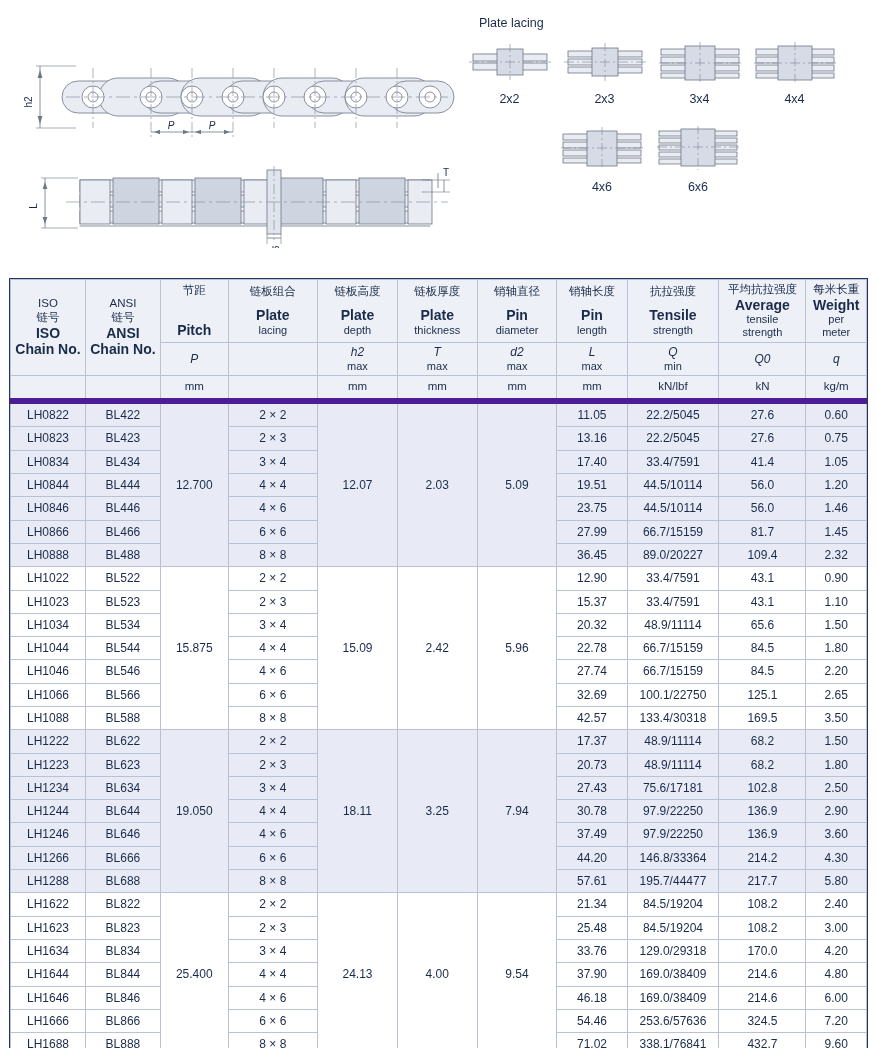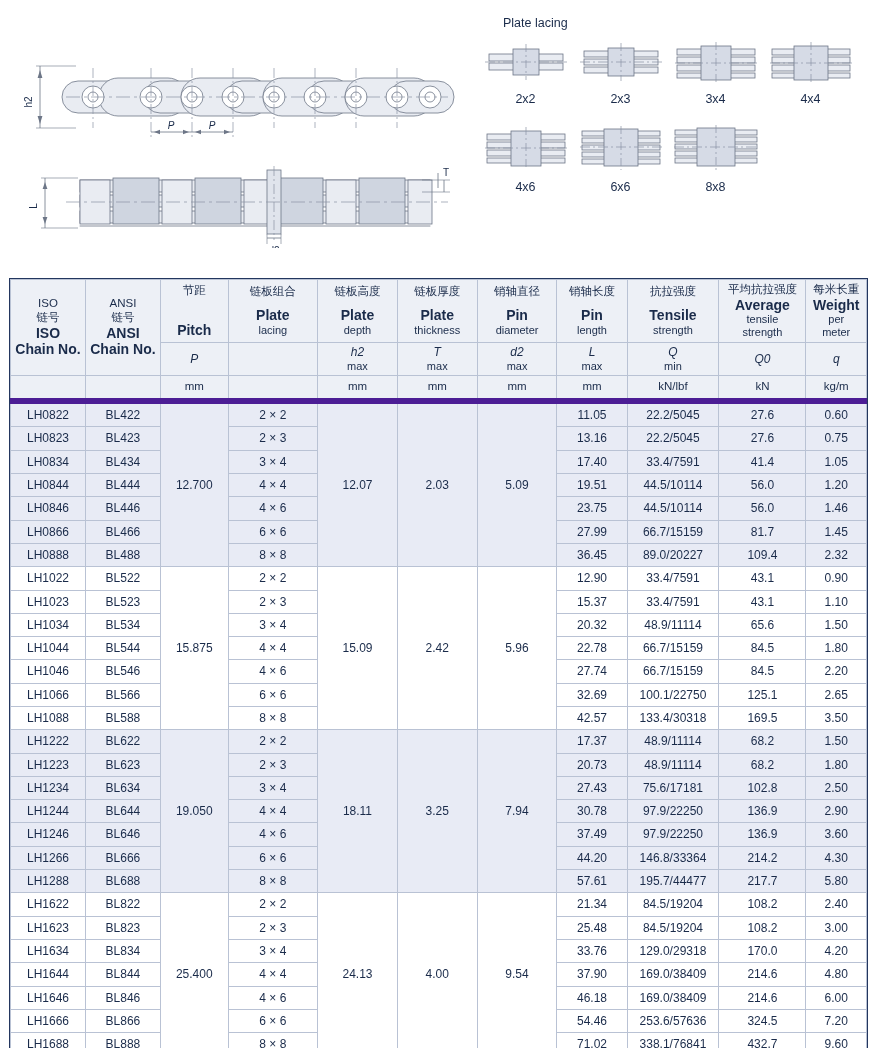--- a/index.html
+++ b/index.html
@@ -14,24 +14,24 @@
   .diagram-area{
     position:relative;
     height:262px;
     width:877px;
   }
   
   .draw-left{position:absolute;left:18px;top:28px;width:440px;height:220px;}
   .svg-box{display:block;}
   
   .lacing-title{
-    position:absolute;left:503px;top:16px;
+    position:absolute;left:479px;top:16px;
     font-size:12.5px;color:#1a2b4a;
   }
-  .lacing-grid{position:absolute;left:478px;top:40px;width:380px;}
+  .lacing-grid{position:absolute;left:462px;top:40px;width:380px;}
   .lacing-row{display:flex;}
   .lacing-cell{width:96px;text-align:center;}
   .lacing-label{font-size:12.5px;margin-top:4px;color:#1a2b4a;}
   
   .table-wrap{
     position:absolute;left:9px;top:278px;width:859px;
     border:1px solid #23365e;
     box-sizing:border-box;
   }
   table{
@@ -284,35 +284,20 @@
             <rect x="4" y="21" width="78" height="5"></rect>
             <rect x="4" y="28" width="78" height="5"></rect>
             <rect x="4" y="35" width="78" height="5"></rect>
             <rect x="26" y="5" width="34" height="37" fill="#d6dbe6"></rect>
             <line x1="43" y1="2" x2="43" y2="46" stroke="#8a93a5" stroke-width="0.7" stroke-dasharray="8,3,2,3"></line>
             <line x1="2" y1="23" x2="84" y2="23" stroke="#8a93a5" stroke-width="0.7" stroke-dasharray="10,3,2,3"></line>
           </g>
         </svg>
         <div class="lacing-label">6x6</div>
       </div>
-      <div class="lacing-cell">
-        <svg width="86" height="48" viewBox="0 0 86 48">
-          <g stroke="#6d7687" fill="#e9ecf2" stroke-width="0.8">
-            <rect x="2" y="6" width="82" height="5"></rect>
-            <rect x="2" y="13" width="82" height="5"></rect>
-            <rect x="2" y="20" width="82" height="5"></rect>
-            <rect x="2" y="27" width="82" height="5"></rect>
-            <rect x="2" y="34" width="82" height="5"></rect>
-            <rect x="24" y="4" width="38" height="38" fill="#d6dbe6"></rect>
-            <line x1="43" y1="1" x2="43" y2="46" stroke="#8a93a5" stroke-width="0.7" stroke-dasharray="8,3,2,3"></line>
-            <line x1="1" y1="23" x2="85" y2="23" stroke="#8a93a5" stroke-width="0.7" stroke-dasharray="10,3,2,3"></line>
-          </g>
-        </svg>
-        <div class="lacing-label">8x8</div>
-      </div>
       <div class="lacing-cell"></div>
     </div>
   </div>
 </div>
 
 <div class="table-wrap">
   <table>
     <colgroup>
       <col class="col-iso">
         <col class="col-ansi">

